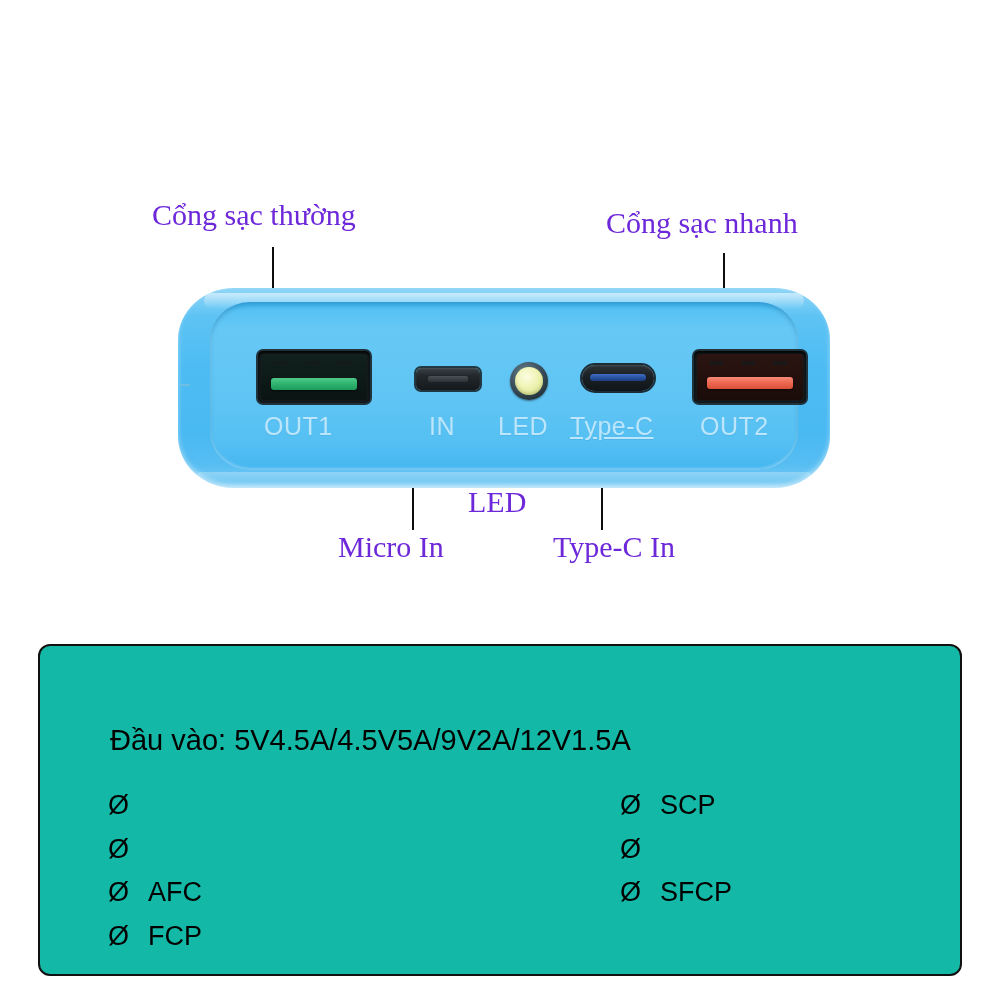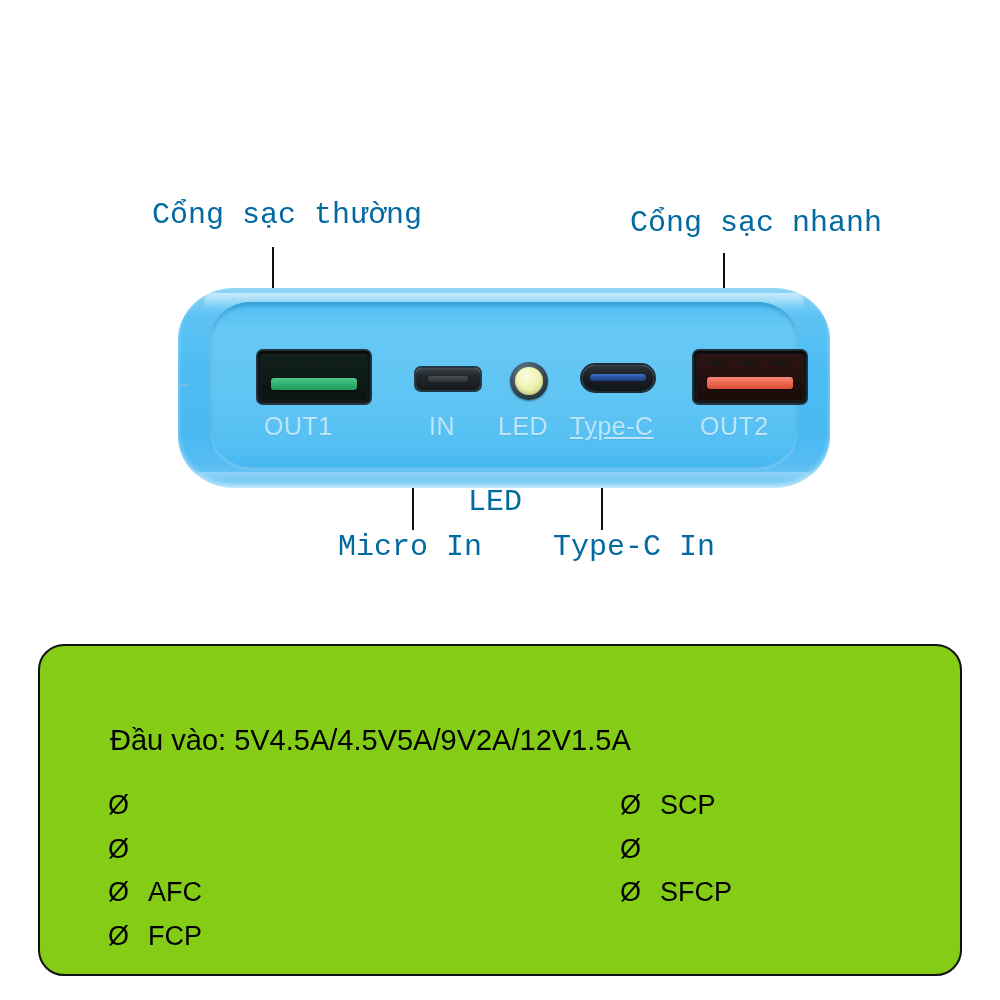--- a/index.html
+++ b/index.html
@@ -11,23 +11,23 @@
     width: 1000px;
     height: 1000px;
     position: relative;
     font-family: "Liberation Sans", sans-serif;
     overflow: hidden;
   }
 
   
   .callout-label {
     position: absolute;
-    color: #0369a1;
+    color: #6d28d9;
     font-size: 30px;
-    font-family: Liberation Mono, monospace;
+    font-family: Liberation Serif, serif;
     white-space: nowrap;
     line-height: 1;
   }
 
   
   .leader {
     position: absolute;
     background: #0d0d0d;
     width: 2px;
   }
@@ -228,23 +228,23 @@
   }
 
   
   #spec-box {
     position: absolute;
     left: 38px;
     top: 644px;
     width: 924px;
     height: 332px;
     border: 2px solid #111111;
-    border-radius: 26px;
+    border-radius: 12px;
     box-sizing: border-box;
-    background: #84cc16;
+    background: #14b8a6;
   }
   #spec-input-line {
     position: absolute;
     left: 70px;
     top: 80px;
     font-size: 29px;
     color: #000000;
     white-space: nowrap;
     line-height: 1;
   }
@@ -267,21 +267,21 @@
     width: 40px;
     flex: 0 0 40px;
     font-size: 27px;
   }
 </style>
 </head>
 <body>
 
 <div class="callout-label" style="left:152px; top:200px;">Cổng sạc thường</div>
 
-<div class="callout-label" style="left:630px; top:208px;">Cổng sạc nhanh</div>
+<div class="callout-label" style="left:606px; top:208px;">Cổng sạc nhanh</div>
 
 <div class="callout-label" style="left:468px; top:487px;">LED</div>
 
 <div class="callout-label" style="left:338px; top:532px;">Micro In</div>
 
 <div class="callout-label" style="left:553px; top:532px;">Type-C In</div>
 
 <div class="leader" style="left:272px; top:247px; height:140px;"></div>
 
 <div class="leader" style="left:723px; top:253px; height:134px;"></div>

